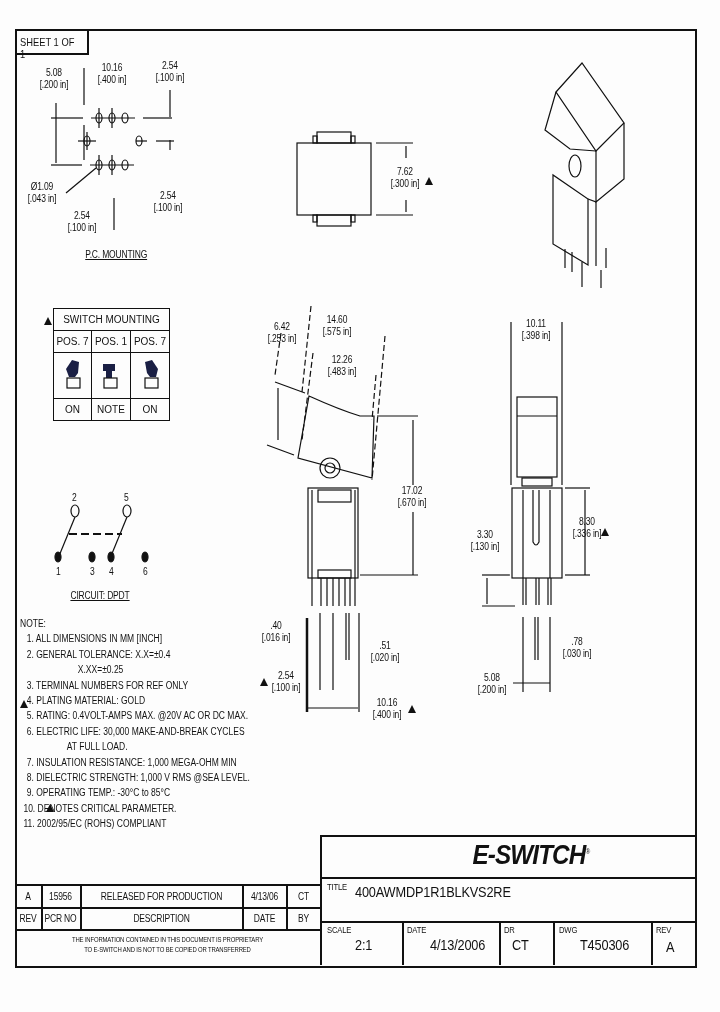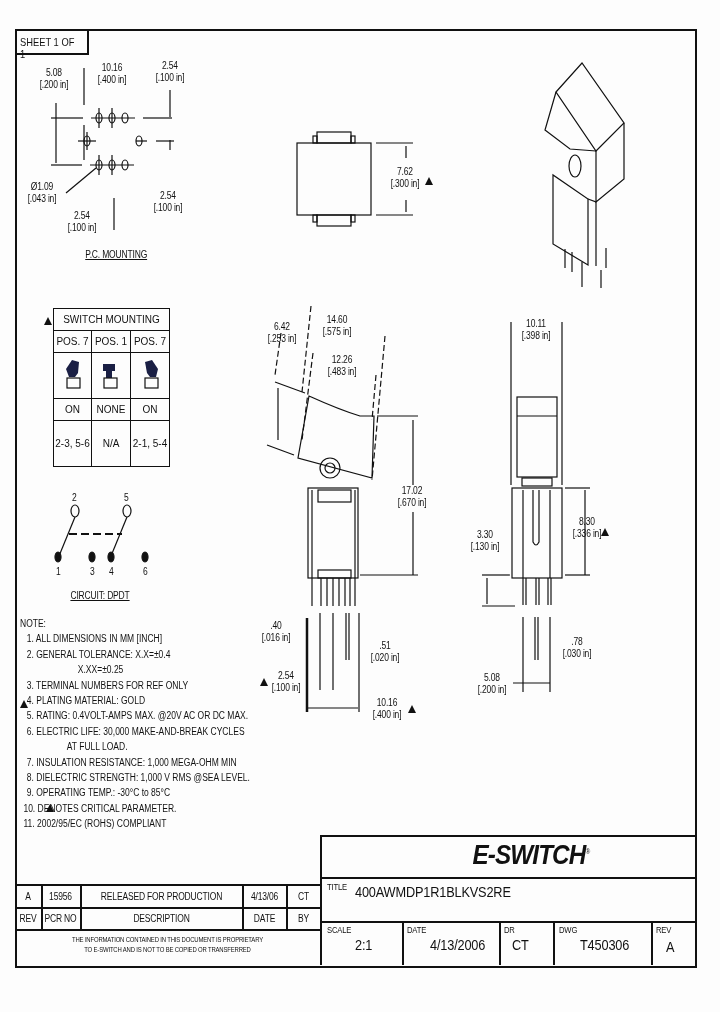--- a/index.html
+++ b/index.html
@@ -216,27 +216,22 @@
     <td style="width:38px">POS. 1</td>
     <td style="width:38px">POS. 7</td>
   </tr>
   <tr style="height:46px">
         <td></td>
         <td></td>
         <td></td>
       </tr>
   <tr style="height:22px">
     <td>ON</td>
-    <td>NONE</td>
+    <td>NOTE</td>
     <td>ON</td>
-  </tr>
-  <tr style="height:46px">
-    <td>2-3, 5-6</td>
-    <td>N/A</td>
-    <td>2-1, 5-4</td>
   </tr>
 </tbody>
   </table>
 
 <div class="t" style="left:72px;top:492px;">2</div>
 <div class="t" style="left:124px;top:492px;">5</div>
 <div class="t" style="left:56px;top:566px;">1</div>
 <div class="t" style="left:90px;top:566px;">3</div>
 <div class="t" style="left:109px;top:566px;">4</div>
 <div class="t" style="left:143px;top:566px;">6</div>

